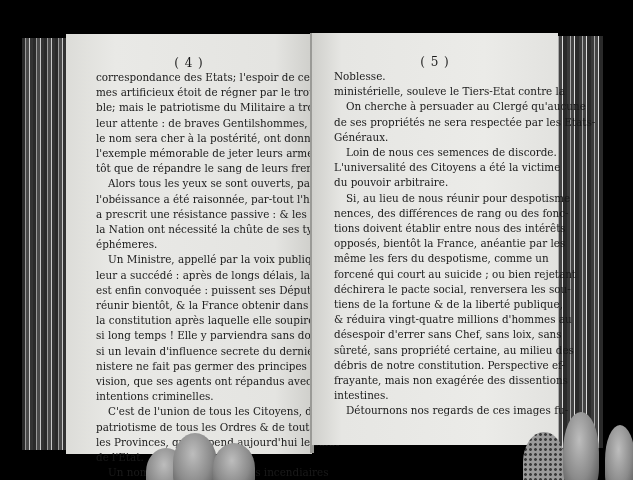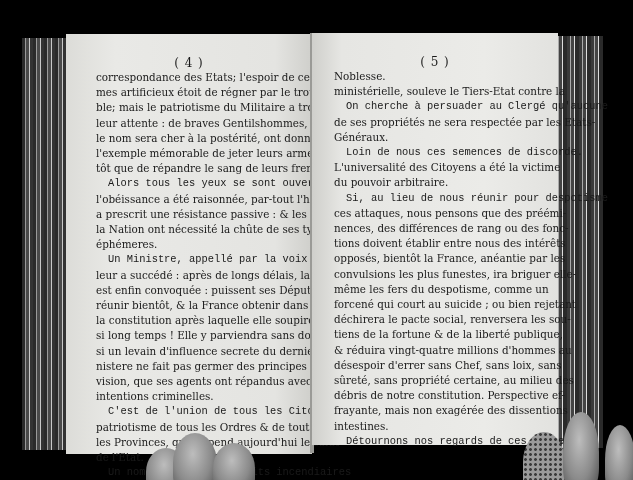--- a/index.html
+++ b/index.html
@@ -11,21 +11,21 @@
   .page{position:absolute;background:#e6e6e3;color:#1a1a1a;}
   .page-left{left:66px;top:34px;width:246px;height:420px;background:linear-gradient(90deg,#dcdcd8 0%,#e9e9e6 20%,#e4e4e1 85%,#cfcfcb 100%);}
   .page-right{left:312px;top:33px;width:246px;height:412px;background:linear-gradient(90deg,#cfcfcb 0%,#e6e6e3 12%,#ebebe8 70%,#e2e2df 100%);}
   .gutter{position:absolute;left:310px;top:33px;width:4px;height:420px;background:#9a9a96;}
   .pnum{text-align:center;font-size:12px;letter-spacing:1px;margin-top:22px;height:14px;line-height:14px;}
   .text{font-size:10.4px;line-height:15.2px;text-align:justify;}
   .page-left .text{padding:0 22px 0 30px;}
   .page-right .text{padding:0 20px 0 22px;}
   .line{display:block;white-space:nowrap;text-align:justify;text-align-last:justify;}
   .line.last{text-align-last:left;}
-  .line.ind{text-indent:12px;font-family:Liberation Mono, monospace;}
+  .line.ind{text-indent:12px;}
   .finger{position:absolute;background:radial-gradient(ellipse at 45% 35%,#bdbdbd 0%,#8a8a8a 55%,#4a4a4a 100%);border-radius:50% 50% 30% 30%;}
   .thimble{position:absolute;left:523px;top:432px;width:42px;height:60px;border-radius:50% 50% 10% 10%;
     background-color:#9a9a9a;background-image:radial-gradient(circle,#3a3a3a 1.2px,transparent 1.6px);background-size:5px 5px;}
 </style>
 </head>
 <body>
 
 <div class="edges-left"></div>
 <div class="edges-right"></div>
 
@@ -70,25 +70,23 @@
   <div class="text">
     <span class="line last">Noblesse.</span>
     <span class="line">ministérielle, souleve le Tiers-Etat contre la</span>
     <span class="line ind">On cherche à persuader au Clergé qu'aucune</span>
     <span class="line">de ses propriétés ne sera respectée par les Etats-</span>
     <span class="line last">Généraux.</span>
     <span class="line ind last">Loin de nous ces semences de discorde.</span>
     <span class="line">L'universalité des Citoyens a été la victime</span>
     <span class="line last">du pouvoir arbitraire.</span>
     <span class="line ind">Si, au lieu de nous réunir pour despotisme</span>
-    <span class="line">ces attaques, nous pensons que des préémi-</span>
     <span class="line">nences, des différences de rang ou des fonc-</span>
     <span class="line">tions doivent établir entre nous des intérêts</span>
     <span class="line">opposés, bientôt la France, anéantie par les</span>
-    <span class="line">convulsions les plus funestes, ira briguer elle-</span>
     <span class="line">même les fers du despotisme, comme un</span>
     <span class="line">forcené qui court au suicide ; ou bien rejetant</span>
     <span class="line">déchirera le pacte social, renversera les sou-</span>
     <span class="line">tiens de la fortune &amp; de la liberté publique,</span>
     <span class="line">&amp; réduira vingt-quatre millions d'hommes au</span>
     <span class="line">désespoir d'errer sans Chef, sans loix, sans</span>
     <span class="line">sûreté, sans propriété certaine, au milieu des</span>
     <span class="line">débris de notre constitution. Perspective ef-</span>
     <span class="line">frayante, mais non exagérée des dissentions</span>
     <span class="line last">intestines.</span>

